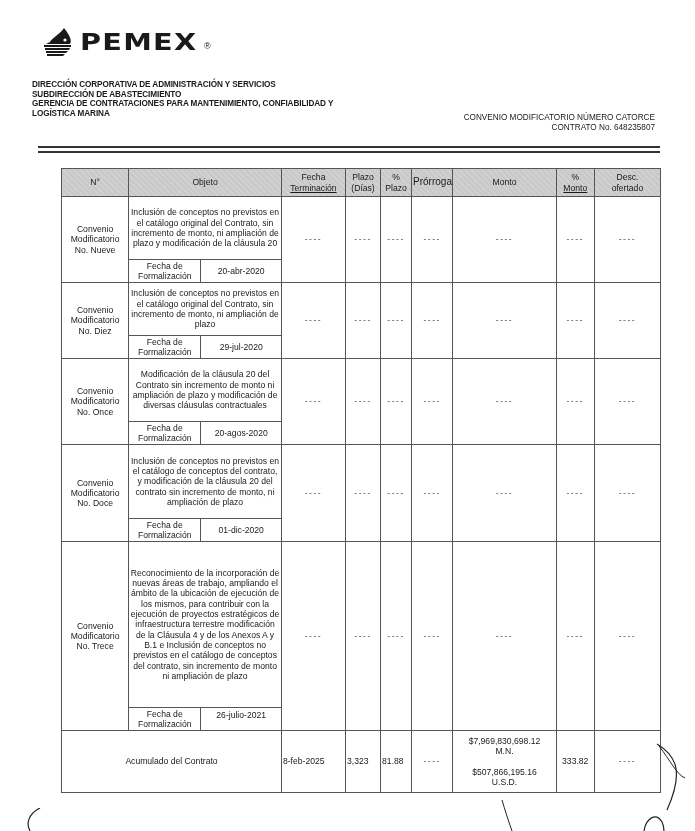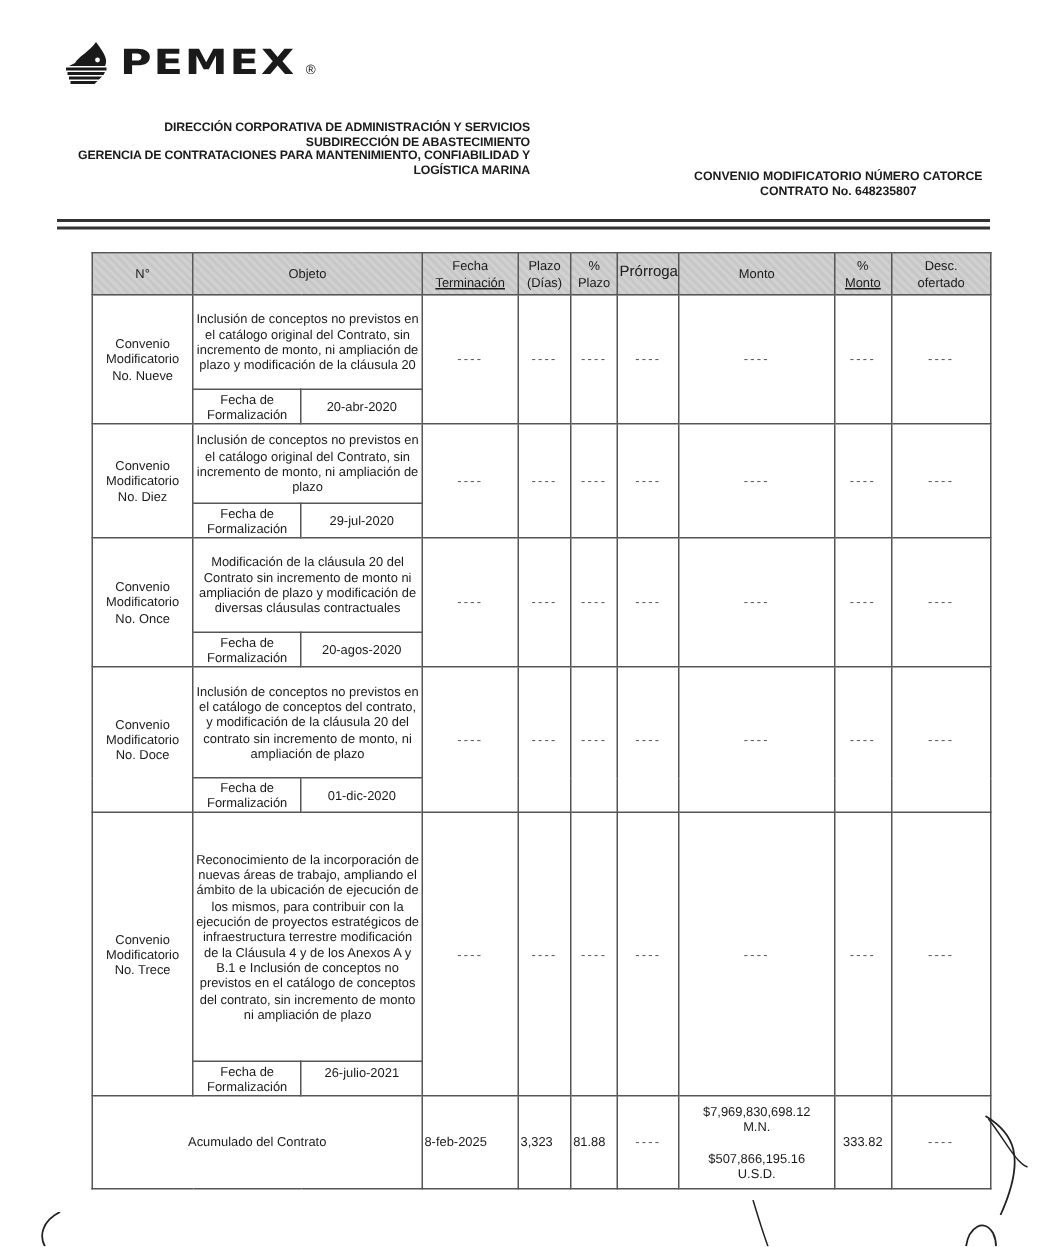--- a/index.html
+++ b/index.html
@@ -3,24 +3,24 @@
 <meta charset="utf-8">
 <style>
   html, body { margin:0; padding:0; background:#ffffff; }
   body { width:695px; height:831px; position:relative; overflow:hidden;
          font-family:"Liberation Sans", sans-serif; color:#1a1a1a; }
   .logo { position:absolute; left:44px; top:28px; display:flex; align-items:center; }
   .logo svg { display:block; }
   .logo-text { font-family:"DejaVu Sans", sans-serif; font-weight:bold; font-size:23px;
                letter-spacing:1px; margin-left:6px; color:#1a1a1a; transform:scaleX(1.25); transform-origin:left center; }
   .logo-reg { font-size:9px; margin-left:30px; margin-top:8px; }
-  .dept { position:absolute; left:52px; top:80px; font-size:8.2px; font-weight:bold; line-height:9.6px;
-          text-transform:uppercase; letter-spacing:-0.1px;text-align:right; }
-  .contract { position:absolute; right:40px; top:113px; font-size:8.2px; font-weight:bold;
-              text-align:center; line-height:10px; }
+  .dept { position:absolute; left:32px; top:80px; font-size:8.2px; font-weight:bold; line-height:9.6px;
+          text-transform:uppercase; letter-spacing:-0.1px; }
+  .contract { position:absolute; right:40px; top:113px; font-size:8.2px; font-weight:normal;
+              text-align:right; line-height:10px; }
   .rule { position:absolute; left:38px; width:622px; height:2px; background:#333; }
   table.main { position:absolute; left:61px; top:168px; border-collapse:collapse;
                table-layout:fixed; width:600px; font-size:8.6px; }
   table.main td, table.main th { border:1px solid #555; text-align:center; vertical-align:middle;
                padding:0 1px; line-height:10.3px; }
   table.main th { background:#cfcfcf; font-weight:normal; height:27px;
                   background-image:repeating-linear-gradient(45deg, rgba(0,0,0,0.04) 0 2px, rgba(255,255,255,0.05) 2px 4px); }
   .dash { letter-spacing:1.5px; color:#555; }
   .obj { padding:2px 2px; }
   .fecha-lbl { height:22px; line-height:10px; }

